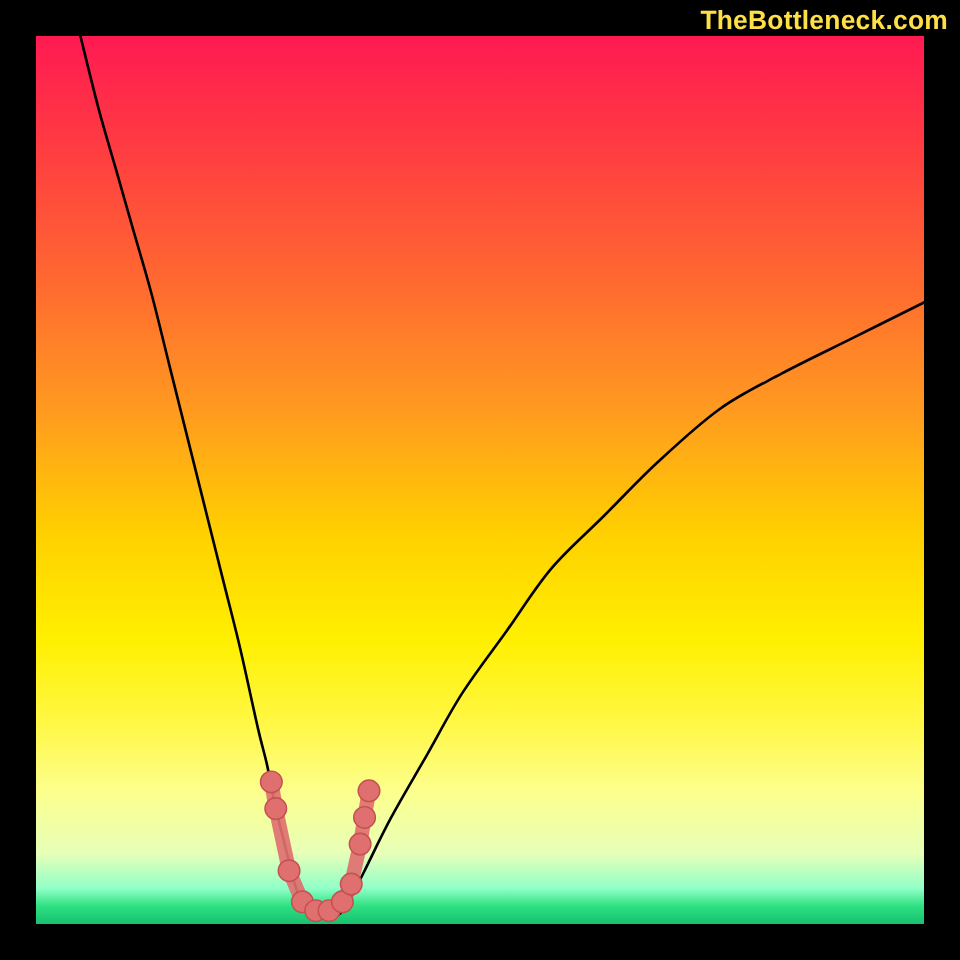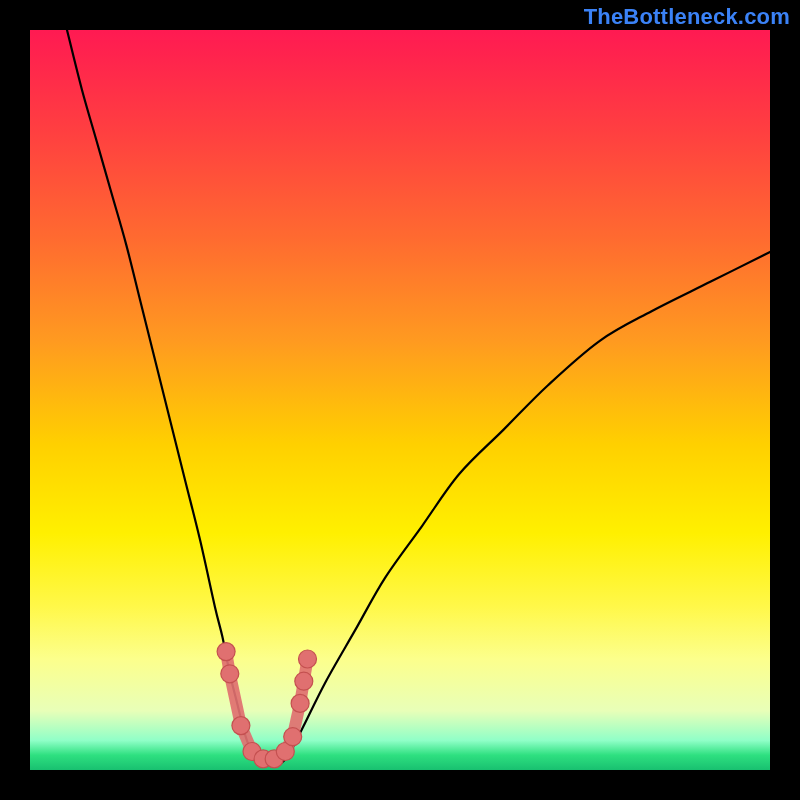--- a/index.html
+++ b/index.html
@@ -50,21 +50,21 @@
       #2ee080 98%,
       #18c070 100%
     );
   }
   .attribution {
     position: absolute;
     top: 4px;
     right: 10px;
     font-size: 22px;
     font-weight: 600;
-    color: #3b82f6;
+    color: #fde047;
     letter-spacing: 0.2px;
     z-index: 10;
   }
   svg.curve-layer {
     position: absolute;
     left: 0;
     top: 0;
     width: 100%;
     height: 100%;
   }

